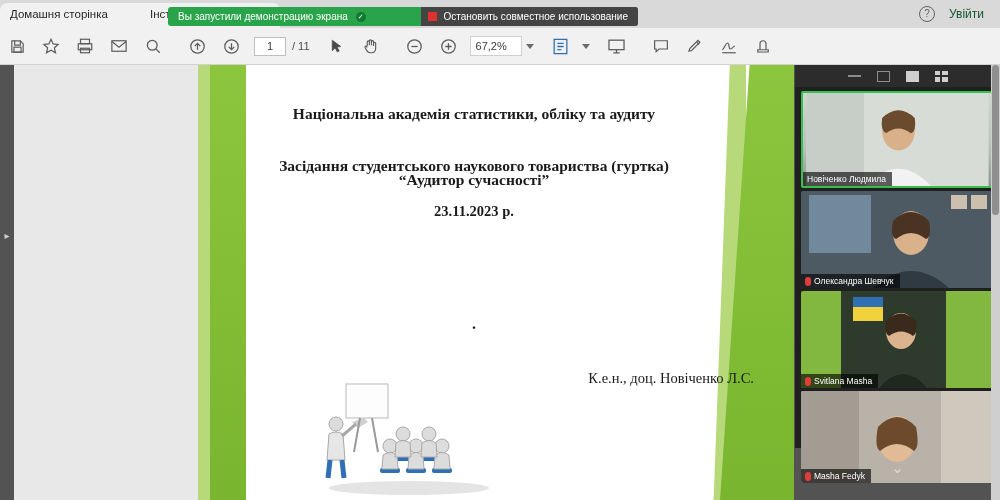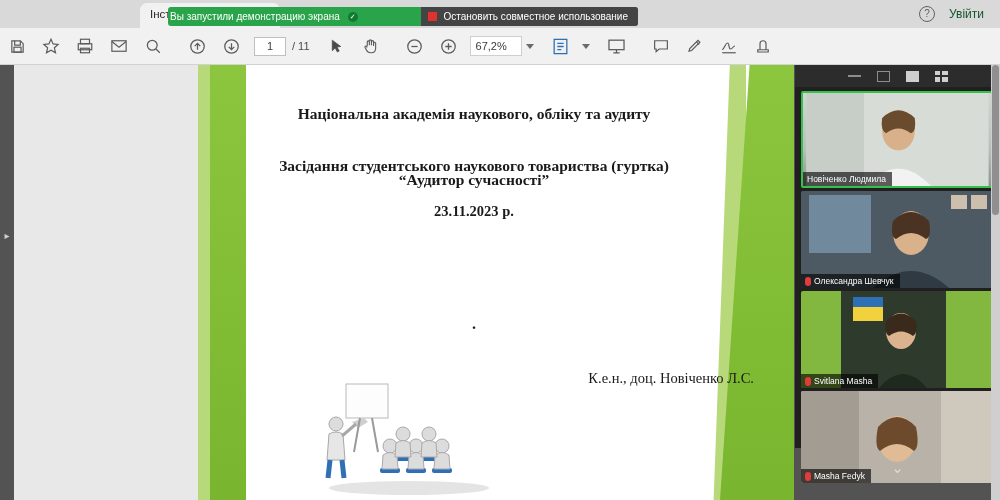--- a/index.html
+++ b/index.html
@@ -53,21 +53,21 @@
 
   
   .sharebar {
     position: absolute; top: 7px; left: 168px; width: 470px; height: 19px;
     background: #2aa44a;
     border-radius: 3px;
     display: flex; align-items: center;
     font-size: 10px; color: #ffffff;
     overflow: hidden;
   }
-  .sharebar .sb-text { padding: 0 8px 0 2px; white-space: nowrap; }
+  .sharebar .sb-text { padding: 0 8px 0 10px; white-space: nowrap; }
   .sharebar .sb-check {
     width: 10px; height: 10px; border-radius: 50%;
     background: #0f7a30; color: #fff; font-size: 7px;
     text-align: center; line-height: 10px; margin-right: 6px;
   }
   .sharebar .sb-stop {
     background: #444; height: 19px; display: flex; align-items: center;
     padding: 0 10px 0 7px; margin-left: auto; font-size: 10px;
     white-space: nowrap;
   }
@@ -219,20 +219,21 @@
     <span class="tb-item">Чат</span>
     <span class="tb-item red">Новая демон</span>
     <span class="tb-item">Пауза демон</span>
     <span class="tb-item">Комментир</span>
     <span class="tb-item">Дистанционное у</span>
     <span class="tb-item">Приложения</span>
     <span class="tb-item">Дополнит</span>
   </div>
 
   <div class="tabstrip">
+    <div class="tab tab1">Домашня сторінка</div>
     <div class="tab tab2">Інст</div>
     <div class="tabstrip-right">
       <div class="help-circle">?</div>
       <div class="signin">Увійти</div>
     </div>
   </div>
 
   <div class="sharebar">
     <span class="sb-text">Вы запустили демонстрацию экрана</span>
     <span class="sb-check">✓</span>
@@ -360,21 +361,21 @@
     <div class="sidehandle">▸</div>
 
     <div class="page">
       <div class="gray-left"></div>
       <div class="band-left2"></div>
       <div class="band-left"></div>
       <div class="band-right2"></div>
       <div class="band-right"></div>
 
       <div class="slide-text">
-        <div class="l1">Національна академія наукового, обліку та аудиту</div>
+        <div class="l1">Національна академія статистики, обліку та аудиту</div>
         <div class="l2">Засідання студентського наукового товариства (гуртка)</div>
         <div class="l3">“Аудитор сучасності”</div>
         <div class="l4">23.11.2023 р.</div>
         <div class="dot">.</div>
         <div class="author">К.е.н., доц. Новіченко Л.С.</div>
       </div>
 
       <svg class="clipart" viewBox="0 0 190 120">
         <ellipse cx="95" cy="112" rx="80" ry="7" fill="#e4e4e4"></ellipse>
 

